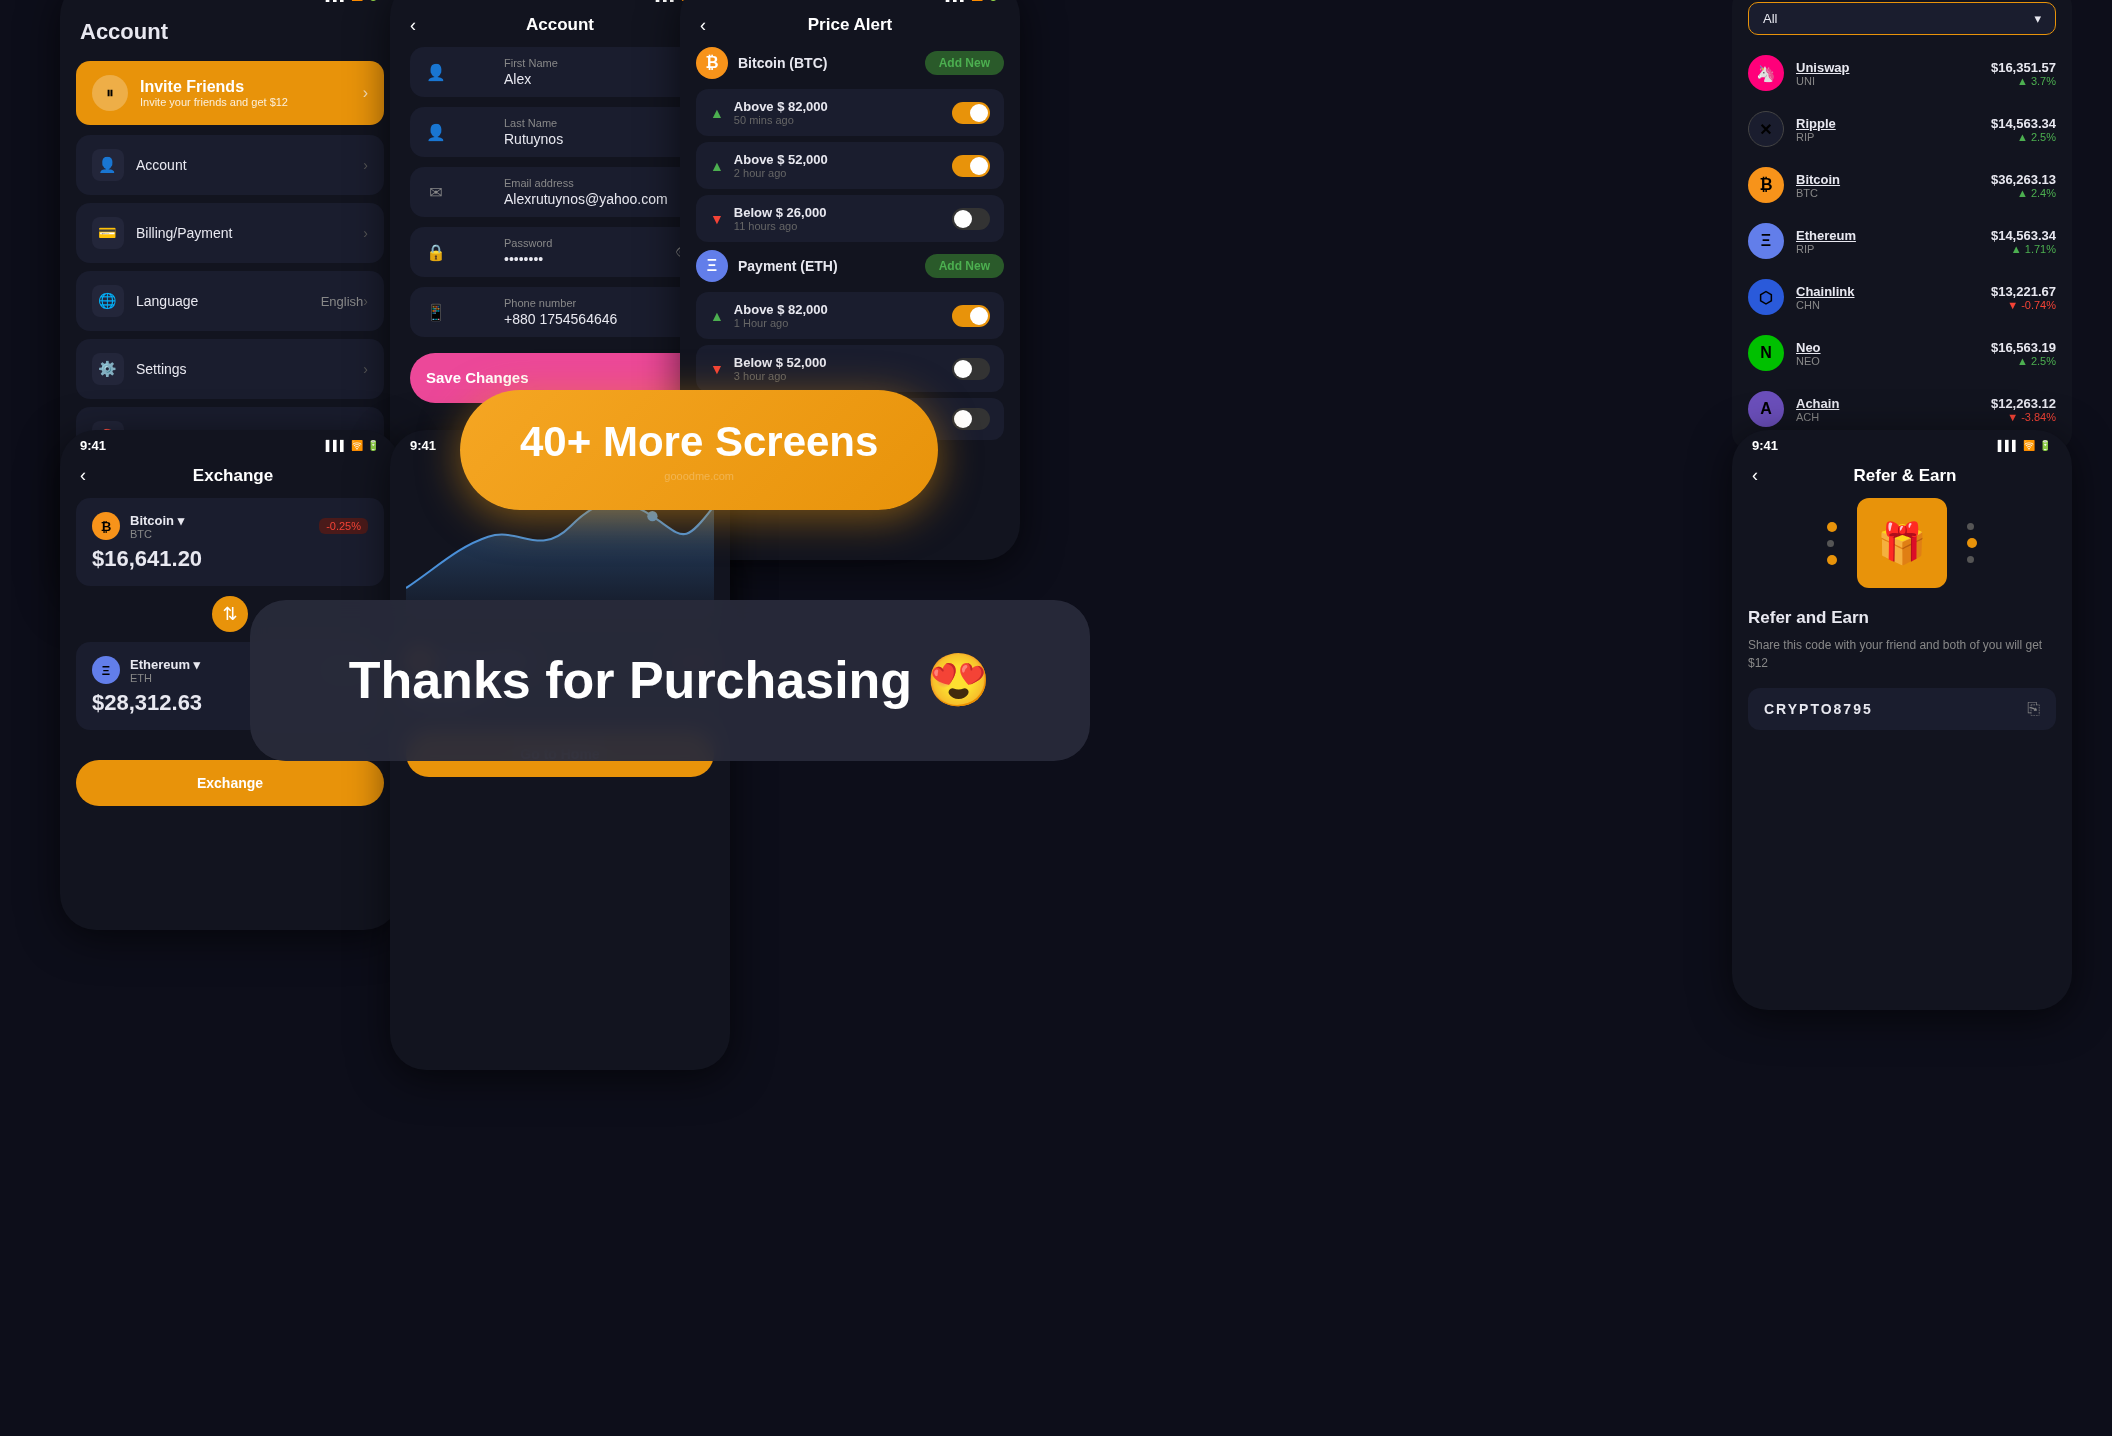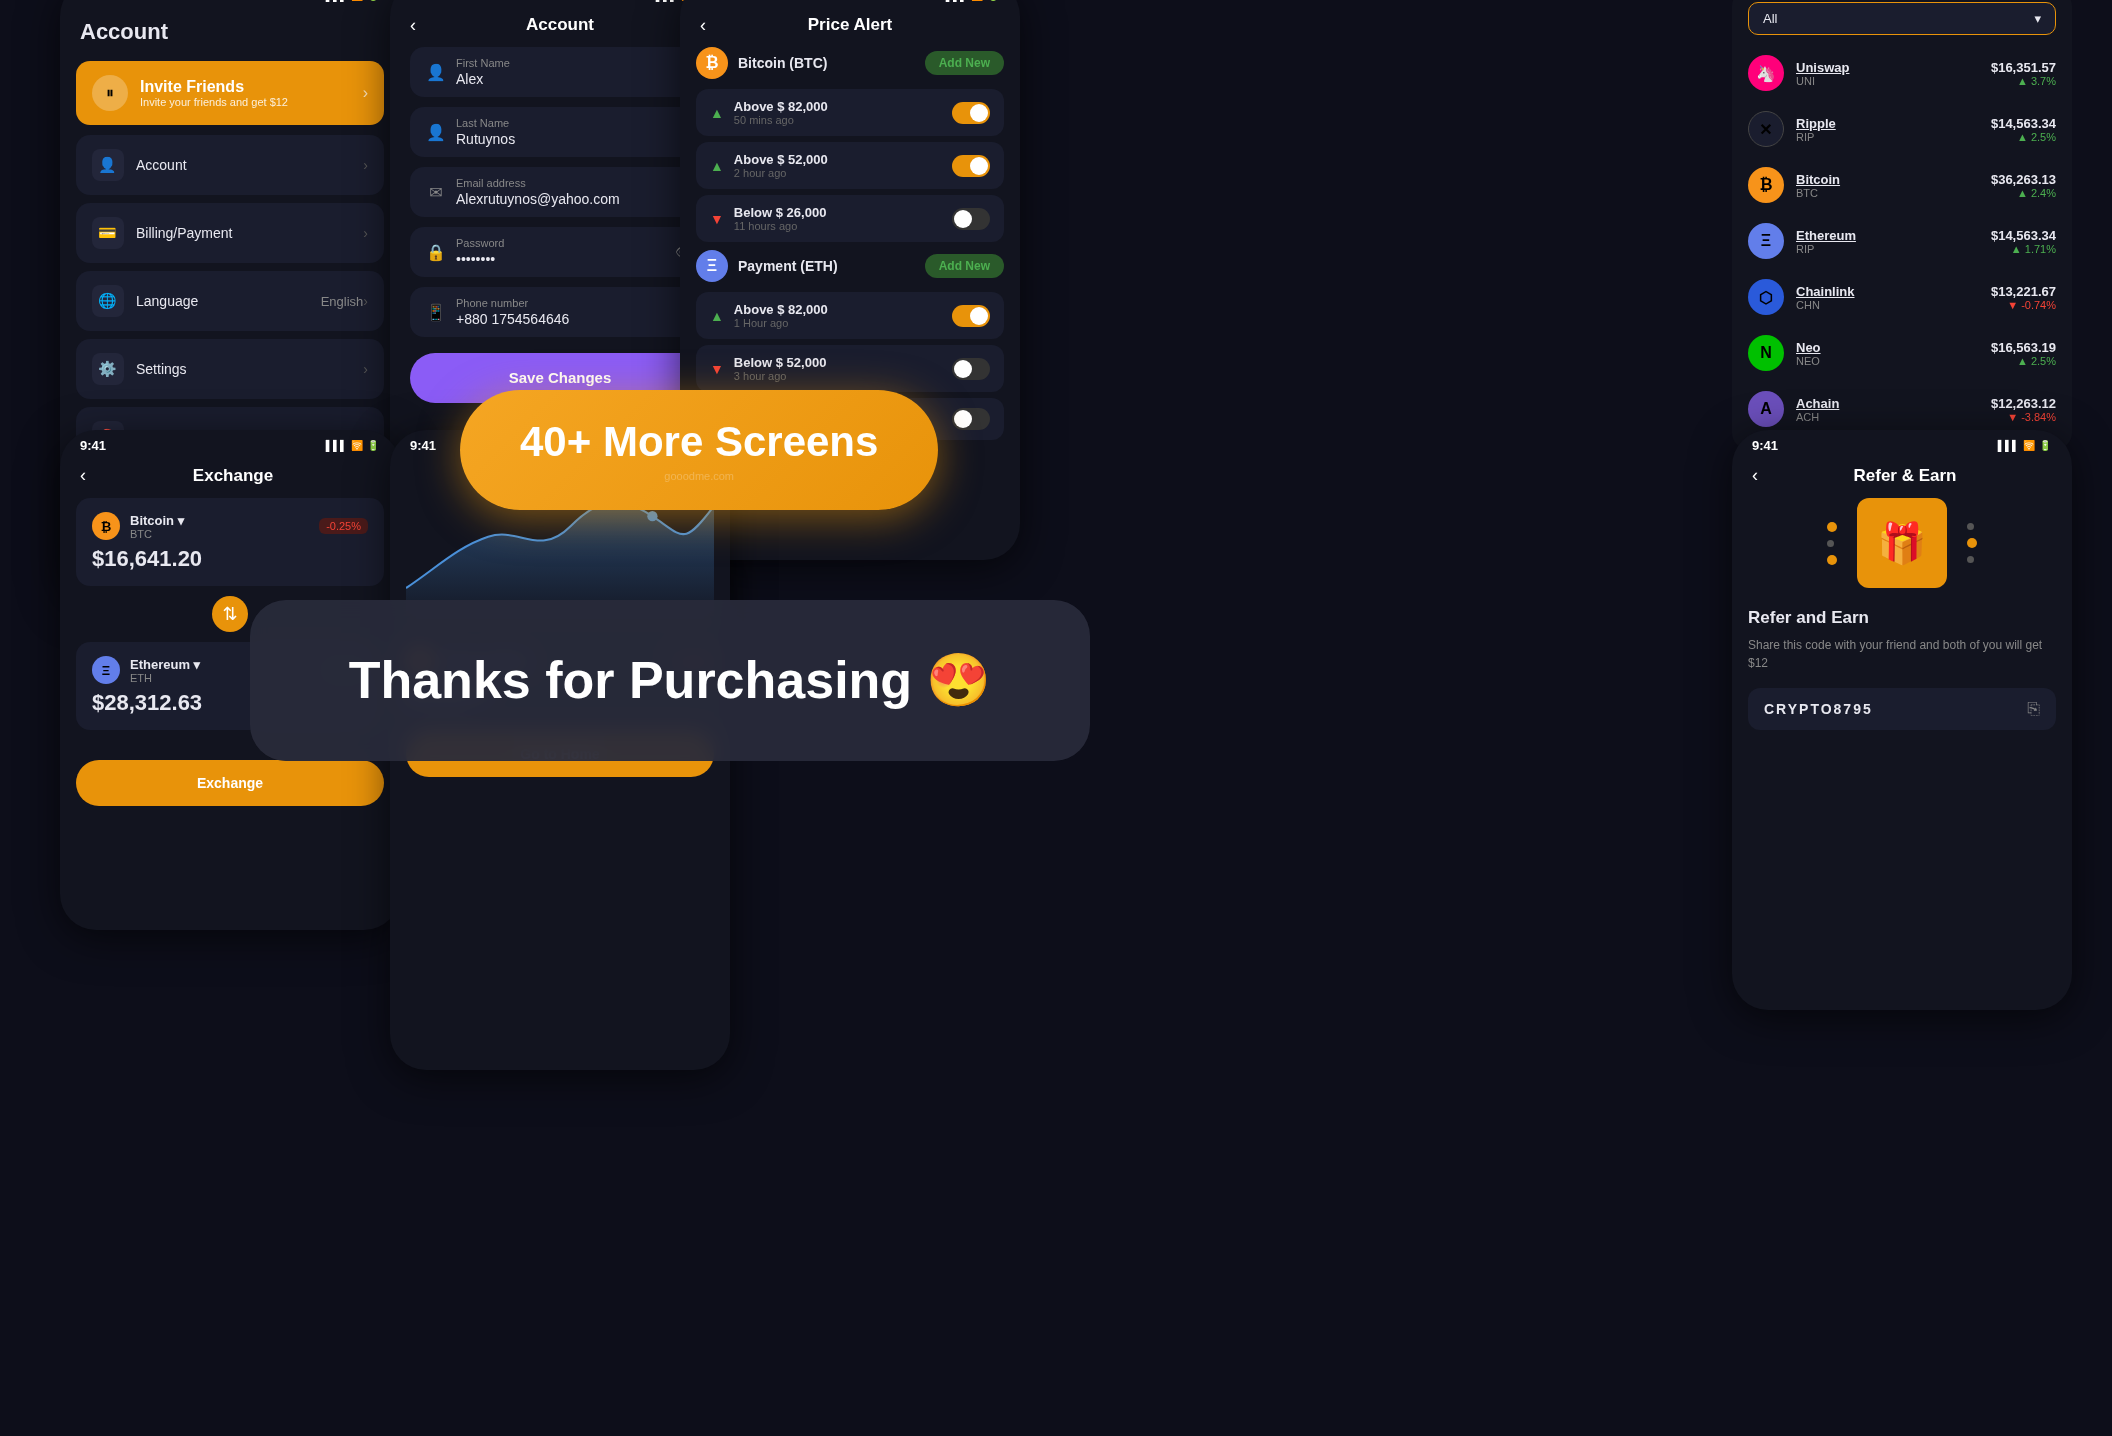--- a/index.html
+++ b/index.html
@@ -116,30 +116,29 @@
     .input-group {
       background: #1a1d2e;
       border-radius: 14px;
       padding: 10px 16px;
       margin-bottom: 10px;
       display: flex;
       align-items: center;
       gap: 10px;
     }
     .input-icon { color: #888; font-size: 16px; width: 20px; text-align: center; }
-    .input-inner { flex: 1; }
+    .input-inner { flex: 1; margin-left: 48px; }
     .input-label { color: #888; font-size: 11px; margin-bottom: 2px; }
     .input-value { color: #e8e8f0; font-size: 14px; font-weight: 500; }
     .eye-icon { color: #888; font-size: 15px; }
 
     .save-btn {
-      background: #8b5cf6;
+      background: #ec4899;
       border-radius: 50px;
       padding: 16px;
-      text-align: center;
       margin-top: 16px;
       cursor: pointer;
     }
     .save-btn-label { color: #fff; font-size: 15px; font-weight: 600; }
 
     
     #phone3 {
       left: 680px;
       top: -20px;
       width: 340px;

